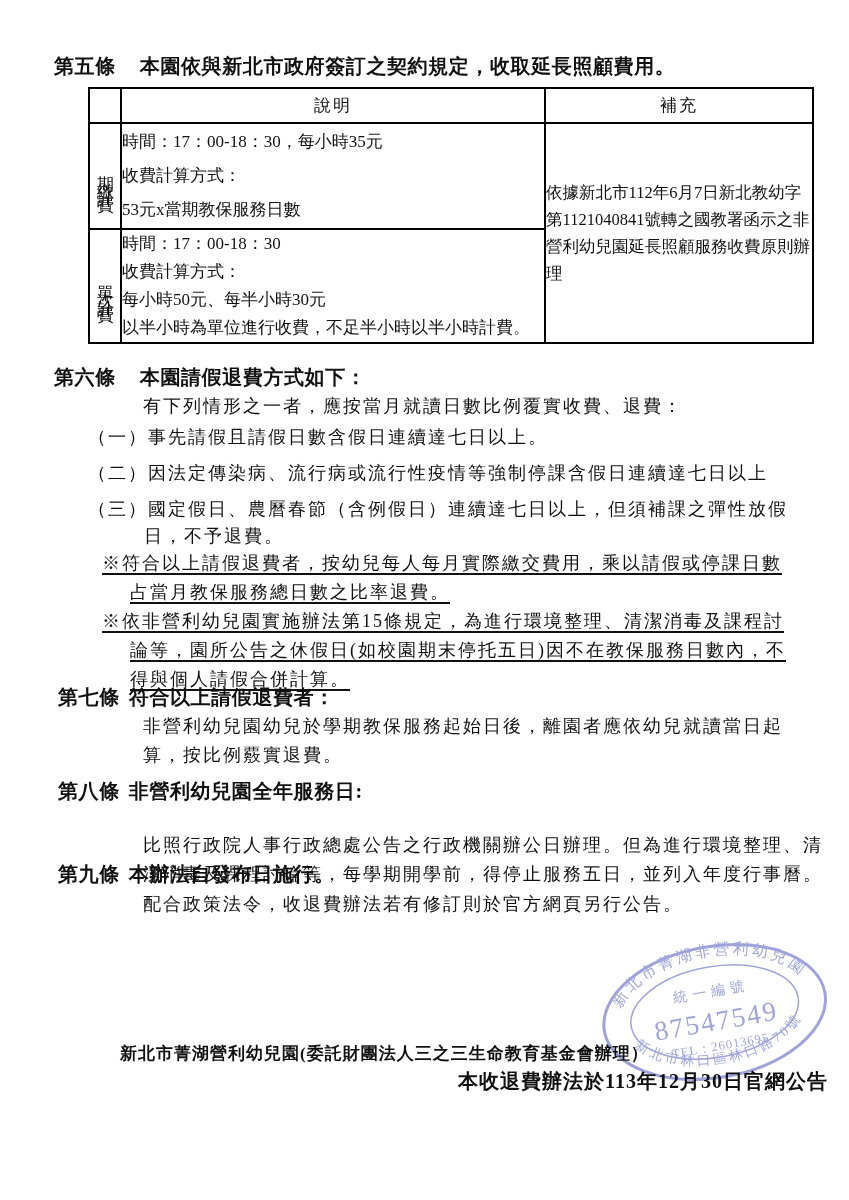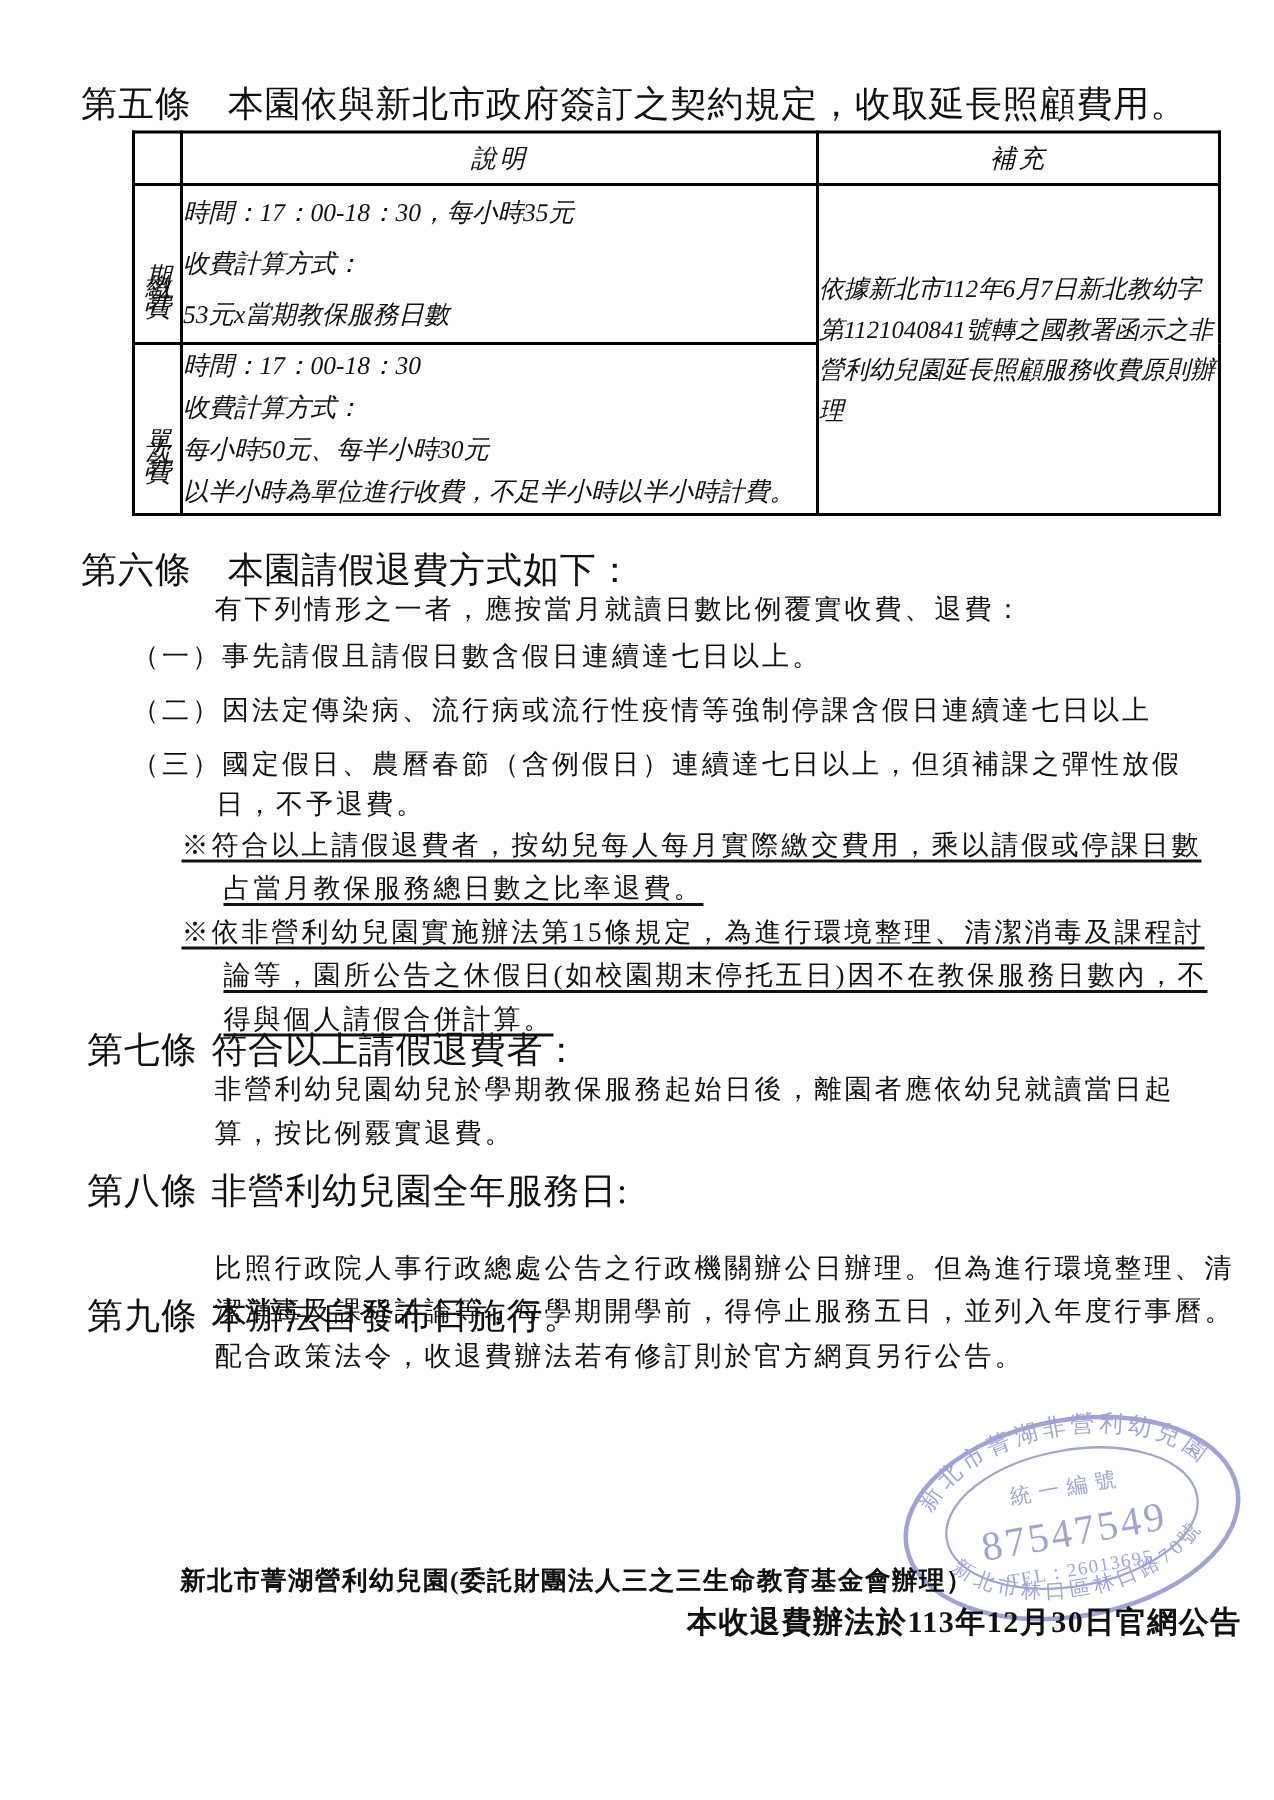--- a/index.html
+++ b/index.html
@@ -4,28 +4,28 @@
 <style>
   :root{ --stamp-color:#8a90d2; }
   html,body{margin:0;padding:0;background:#e8e8e8;}
   .page{
     position:relative; width:849px; height:1200px; background:#ffffff;
     margin:0 auto; overflow:hidden;
     font-family:"Liberation Serif","DejaVu Serif",serif;
     color:#111;
   }
   .abs{position:absolute;}
-  .heading{font-weight:400; font-size:24px; letter-spacing:0.6px; white-space:nowrap;}
+  .heading{font-weight:700; font-size:20px; letter-spacing:0.6px; white-space:nowrap;}
   .heading .no{display:inline-block;}
   .gap-wide .no{margin-right:24px;}
   .gap-narrow .no{margin-right:9px;}
   .body-text{font-size:18px; letter-spacing:2px; line-height:29px;}
 
   
-  table.fee{border-collapse:collapse; table-layout:fixed;font-style:italic;}
+  table.fee{border-collapse:collapse; table-layout:fixed;}
   table.fee td,table.fee th{border:2px solid #000; padding:0; vertical-align:middle;}
   table.fee{font-size:17px;}
   th.hdr{font-weight:400; text-align:center; height:33px; letter-spacing:2px;}
   td.lbl{text-align:center;}
   .vert{writing-mode:vertical-rl; text-orientation:upright; letter-spacing:7px; margin:0 auto; line-height:30px;}
   td.desc{padding:2px 4px 2px 5px; vertical-align:middle;}
   tr.r1 td.desc .line{line-height:34px;}
   tr.r2 td.desc .line{line-height:28px;}
   td.supp{padding:0 3px; font-size:16.5px; line-height:27px; letter-spacing:0;}
 
@@ -103,21 +103,21 @@
       <span>（一）</span><span>事先請假且請假日數含假日連續達七日以上。</span>
     </div>
     <div class="item">
       <span>（二）</span><span>因法定傳染病、流行病或流行性疫情等強制停課含假日連續達七日以上</span>
     </div>
     <div class="item" style="margin-bottom:0;font-family:Liberation Serif, serif;">
       <span>（三）</span><span>國定假日、農曆春節（含例假日）連續達七日以上，但須補課之彈性放假日，不予退費。</span>
     </div>
   </div>
 
-  <div class="abs body-text" style="left:121px; top:549px; width:690px;">
+  <div class="abs body-text" style="left:102px; top:549px; width:690px;">
     <div class="note">※符合以上請假退費者，按幼兒每人每月實際繳交費用，乘以請假或停課日數占當月教保服務總日數之比率退費。</div>
     <div class="note">※依非營利幼兒園實施辦法第15條規定，為進行環境整理、清潔消毒及課程討論等，園所公告之休假日(如校園期末停托五日)因不在教保服務日數內，不得與個人請假合併計算。</div>
   </div>
 
   <div class="abs heading gap-narrow" style="left:58px; top:684px;">
     <span class="no">第七條</span><span>符合以上請假退費者：</span>
   </div>
   <div class="abs body-text" style="left:143px; top:712px; width:652px;">非營利幼兒園幼兒於學期教保服務起始日後，離園者應依幼兒就讀當日起算，按比例覈實退費。</div>
 
   <div class="abs heading gap-narrow" style="left:58px; top:778px;">

